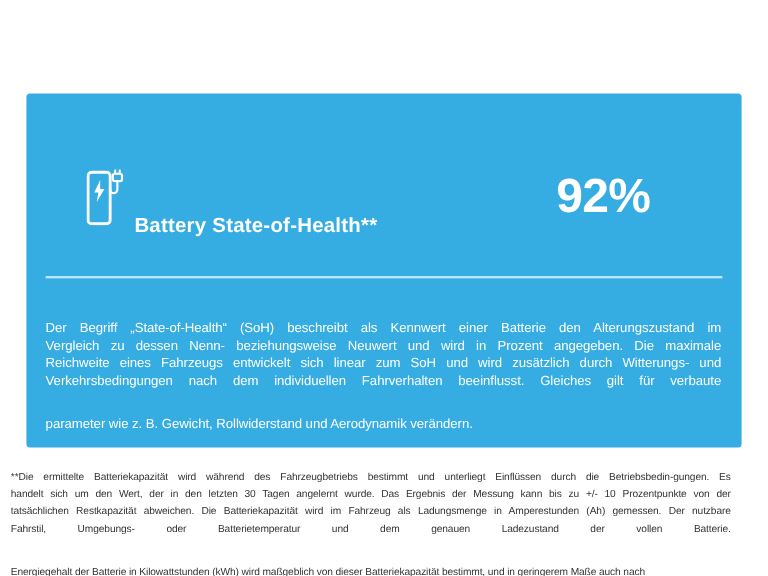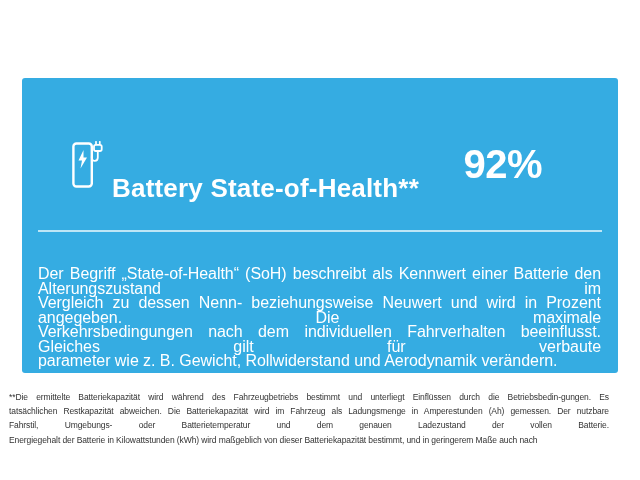--- a/index.html
+++ b/index.html
@@ -31,21 +31,21 @@
     align-items: center;
   }
   .station-icon {
     width: 31px;
     height: 47px;
     flex: 0 0 auto;
     display: block;
   }
   .card-title {
     margin-left: 9px;
-    font-size: 26px;
+    font-size: 17px;
     font-weight: bold;
     letter-spacing: 0.2px;
     white-space: nowrap;
     margin-top: 48px;
   }
   .soh-value {
     margin-left: auto;
     font-size: 40px;
     font-weight: bold;
     letter-spacing: -0.5px;
@@ -57,31 +57,32 @@
     right: 16px;
     top: 152px;
     height: 2px;
     background: #BDE6F6;
   }
   .soh-description {
     position: absolute;
     left: 16px;
     right: 17px;
     top: 189px;
-    font-size: 16px;
+    font-size: 11px;
     line-height: 14.5px;
     letter-spacing: -0.05px;
   }
   .jline {
     text-align: justify;
     text-align-last: justify;
     white-space: normal;
   }
   .jline:last-child {
     text-align-last: left;
+    margin-top: 22px;
   }
   .footnote {
     position: absolute;
     left: 9px;
     top: 390px;
     width: 600px;
     color: #333333;
     font-size: 8.5px;
     line-height: 14.2px;
     letter-spacing: -0.1px;
@@ -104,26 +105,28 @@
       </svg>
       <span class="card-title">Battery State-of-Health**</span>
       <span class="soh-value">92%</span>
     </div>
 
     <div class="divider"></div>
 
     <div class="soh-description">
       <div class="jline">Der Begriff „State-of-Health“ (SoH) beschreibt als Kennwert einer Batterie den Alterungszustand im</div>
       <div class="jline">Vergleich zu dessen Nenn- beziehungsweise Neuwert und wird in Prozent angegeben. Die maximale</div>
+      <div class="jline">Reichweite eines Fahrzeugs entwickelt sich linear zum SoH und wird zusätzlich durch Witterungs- und</div>
       <div class="jline">Verkehrsbedingungen nach dem individuellen Fahrverhalten beeinflusst. Gleiches gilt für verbaute</div>
       <div class="jline">parameter wie z. B. Gewicht, Rollwiderstand und Aerodynamik verändern.</div>
     </div>
 
   </div>
 
   <div class="footnote">
     <div class="jline">**Die ermittelte Batteriekapazität wird während des Fahrzeugbetriebs bestimmt und unterliegt Einflüssen durch die Betriebsbedin-gungen. Es</div>
+    <div class="jline">handelt sich um den Wert, der in den letzten 30 Tagen angelernt wurde. Das Ergebnis der Messung kann bis zu +/- 10 Prozentpunkte von der</div>
     <div class="jline">tatsächlichen Restkapazität abweichen. Die Batteriekapazität wird im Fahrzeug als Ladungsmenge in Amperestunden (Ah) gemessen. Der nutzbare</div>
     <div class="jline">Fahrstil, Umgebungs- oder Batterietemperatur und dem genauen Ladezustand der vollen Batterie.</div>
     <div class="jline">Energiegehalt der Batterie in Kilowattstunden (kWh) wird maßgeblich von dieser Batteriekapazität bestimmt, und in geringerem Maße auch nach</div>
   </div>
 
 </div>
 
 </body></html>

